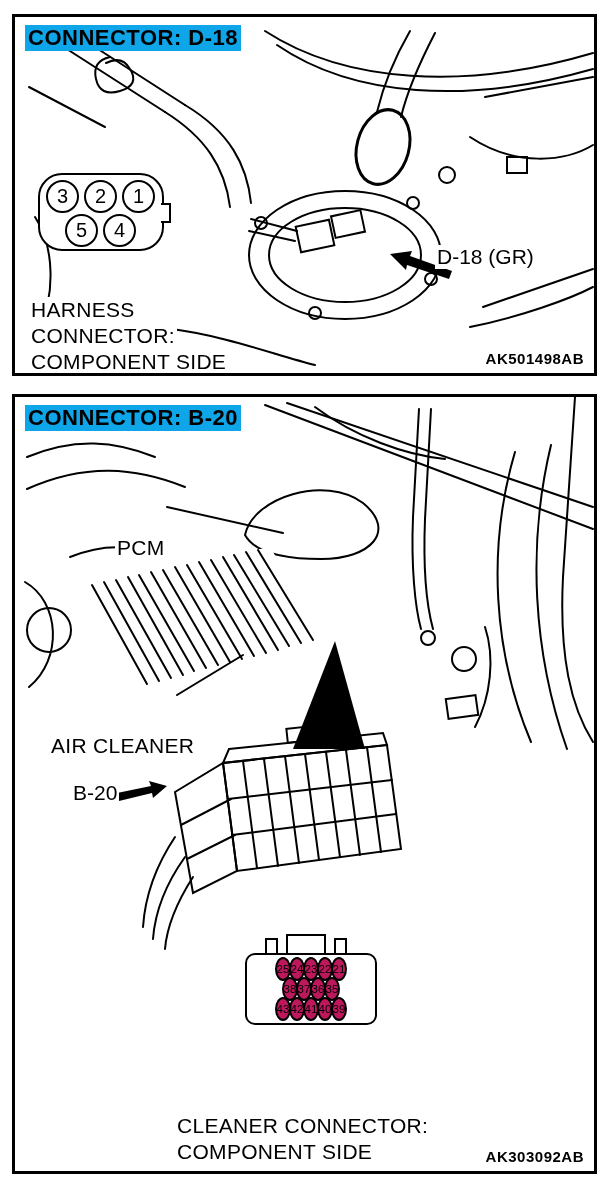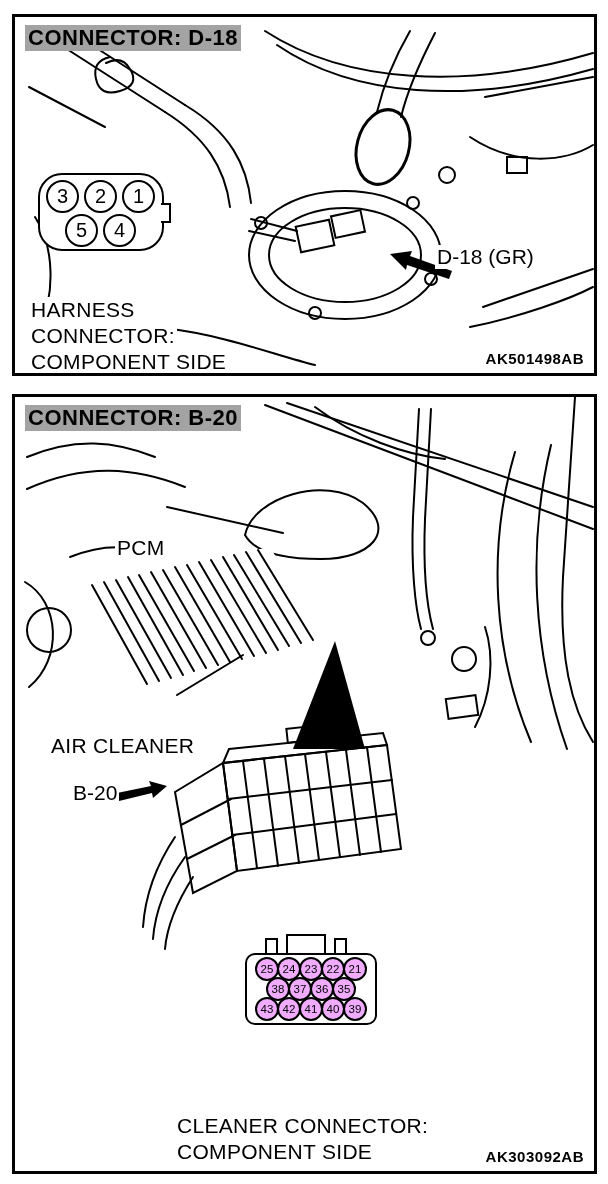--- a/index.html
+++ b/index.html
@@ -17,21 +17,21 @@
   .panel-b20 { top:394px; height:780px; }
   .line-art { position:absolute; left:0; top:0; width:100%; height:100%; }
   .line-art path, .line-art ellipse, .line-art circle, .line-art rect, .line-art line {
     fill:none; stroke:#000; stroke-width:2; stroke-linecap:round;
   }
   .line-art .fill-black { fill:#000; stroke:none; }
   .line-art .thick { stroke-width:3; }
   .panel-title {
     position:absolute; left:10px; top:8px;
     font-size:22px; font-weight:bold; letter-spacing:0.5px;
-    background:#a3a3a3; padding:0 3px;
+    background:#0ea5e9; padding:0 3px;
   }
   .diagram-label {
     position:absolute; font-size:21px; letter-spacing:0.3px;
     background:#fff; padding:0 2px; line-height:26px;margin-top:40px;
   }
   .callout-label {
     position:absolute; font-size:21px; background:#fff; padding:0 2px;
   }
   .ref-code {
     position:absolute; right:8px; bottom:6px;
@@ -54,22 +54,22 @@
   }
   
   .grid-b20 {
     position:absolute; left:230px; top:556px; width:132px;
     border:2.5px solid #000; border-radius:10px; background:#fff;
     padding:2px 1px; z-index:2;
   }
   .pin-row { display:flex; justify-content:center; margin-top:-4px; }
   .pin-row:first-child { margin-top:0; }
   .pin-sm {
-    flex:0 0 auto; width:24px; height:24px; border:2px solid #000;
-    border-radius:50%; background:#f0abfc; display:flex; align-items:center;
+    flex:0 0 auto; width:16px; height:24px; border:2px solid #000;
+    border-radius:50%; background:#be185d; display:flex; align-items:center;
     justify-content:center; font-size:11.5px; margin:0 -1px;
   }
   .grid-tab {
     position:absolute; border:2.5px solid #000; background:#fff; z-index:1;
   }
   .grid-tab.t1 { left:250px; top:541px; width:13px; height:18px; }
   .grid-tab.t2 { left:271px; top:537px; width:40px; height:22px; }
   .grid-tab.t3 { left:319px; top:541px; width:13px; height:18px; }
 </style>
 </head>

